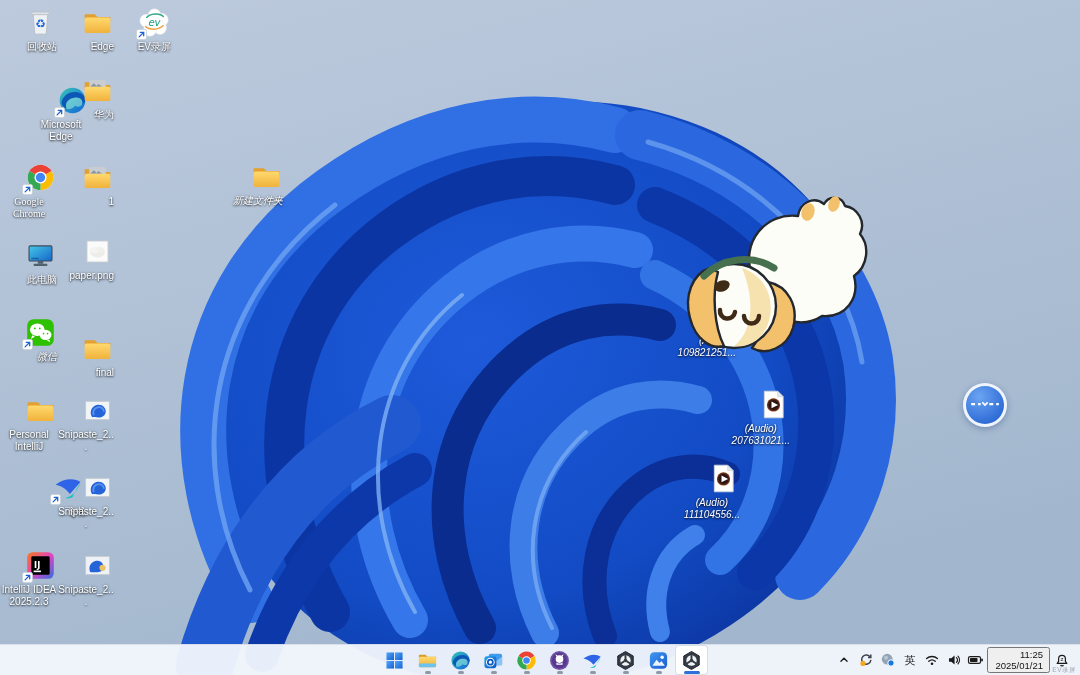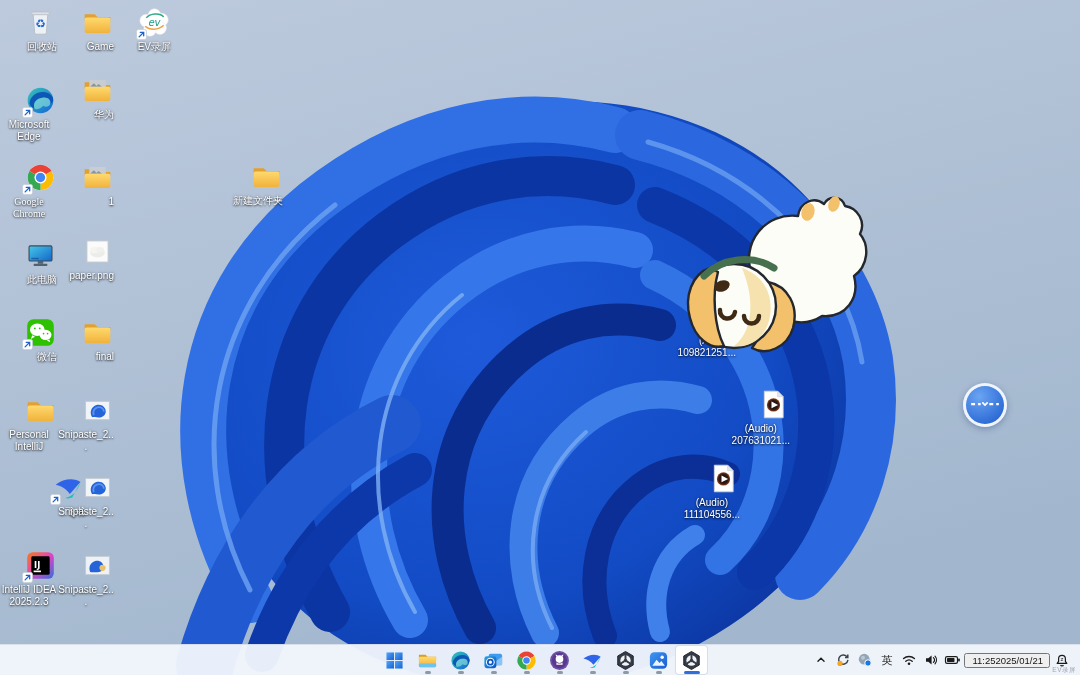--- a/index.html
+++ b/index.html
@@ -4,21 +4,21 @@
 <style>
   html,body{margin:0;padding:0;}
   body{
     width:1080px;height:675px;overflow:hidden;position:relative;
     font-family:"Liberation Sans","DejaVu Sans",sans-serif;
     background:linear-gradient(160deg,#bcc9dc 0%,#b3c4d8 40%,#a3b8cf 100%);
   }
   .wallpaper{position:absolute;inset:0;z-index:0;}
   
   .dicon{position:absolute;width:56px;display:flex;flex-direction:column;align-items:flex-end;gap:2px;z-index:2;cursor:default;}
-  .dicon.free{width:66px;}
+  .dicon.free{width:66px;font-style:italic;}
   .dicon-img{width:33px;height:33px;position:relative;flex:none;}
   .dicon-svg{width:33px;height:33px;display:block;}
   .sc-arrow{position:absolute;left:-2px;bottom:-1px;width:11px;height:11px;}
   .dicon-label{
     font-size:10px;line-height:12px;color:#fff;text-align:center;max-width:64px;
     text-shadow:0 1px 2px rgba(0,0,0,.75),0 0 3px rgba(0,0,0,.4);
     word-break:break-word;white-space:pre-line;
   }
   
   .sticker{position:absolute;left:682px;top:190px;width:192px;height:170px;z-index:5;}
@@ -42,21 +42,21 @@
     display:flex;align-items:center;justify-content:center;position:relative;border-radius:4px;
   }
   .tbtn.active{background:rgba(255,255,255,.95);box-shadow:inset 0 0 0 1px rgba(140,160,185,.35);}
   .tbtn-svg{width:23px;height:23px;display:block;}
   .indicator{position:absolute;bottom:1px;left:50%;transform:translateX(-50%);border-radius:2px;}
   .indicator.run{width:6px;height:3px;background:#8d99a6;}
   .indicator.act{width:16px;height:3px;background:#2f6fdc;}
   .tray{position:absolute;right:0;top:0;height:100%;display:flex;align-items:center;gap:1px;padding-right:8px;}
   .tray-btn{display:flex;align-items:center;justify-content:center;height:26px;min-width:21px;border-radius:4px;background:transparent;border:none;padding:0 1px;}
   .tray-ime{font-size:11px;color:#1b1b1b;padding:0 3px;}
-  .clock{display:flex;flex-direction:row;align-items:flex-end;justify-content:center;font-size:9.5px;line-height:11px;color:#141414;padding:0 5px 0 6px;}
+  .clock{display:flex;flex-direction:column;align-items:flex-end;justify-content:center;font-size:9.5px;line-height:11px;color:#141414;padding:0 5px 0 6px;}
   .watermark{position:absolute;right:4px;bottom:0px;font-size:6.5px;color:rgba(90,100,115,.55);letter-spacing:.5px;z-index:11;}
 </style>
 </head>
 <body>
 
 <svg class="wallpaper" viewBox="0 0 1080 675" preserveAspectRatio="none" aria-hidden="true">
   <defs>
     <linearGradient id="gSky" x1="0" y1="0" x2="0.4" y2="1">
       <stop offset="0" stop-color="#bdcadd"></stop>
         <stop offset="1" stop-color="#a2b7ce"></stop>
@@ -305,35 +305,35 @@
     </div>
     <div class="dicon-label">回收站</div>
   </div>
     <div class="dicon" style="left: 58px; top: 6px; z-index: 2;">
     <div class="dicon-img">
       <svg class="dicon-svg">
           <use href="#ic-folder"></use>
         </svg>
 
     </div>
-    <div class="dicon-label">Game</div>
+    <div class="dicon-label">Edge</div>
   </div>
     <div class="dicon" style="left: 115px; top: 6px; z-index: 2;">
     <div class="dicon-img">
       <svg class="dicon-svg">
           <use href="#ic-ev"></use>
         </svg>
       <svg class="sc-arrow" viewBox="0 0 12 12">
         <rect x="0.4" y="0.4" width="11.2" height="11.2" rx="2.4" fill="#fff" stroke="#b9c2cc" stroke-width="0.8"></rect>
         <path d="M3.4 8.6 L8.2 3.8 M4.6 3.6 h3.8 v3.8" stroke="#1e62d0" stroke-width="1.4" fill="none" stroke-linecap="round"></path>
       </svg>
     </div>
     <div class="dicon-label">EV录屏</div>
   </div>
-    <div class="dicon" style="left: 1px; top: 83.5px; z-index: 2;">
+    <div class="dicon" style="left: 1px; top: 83.5px; z-index: 2; padding-left: 32px;">
     <div class="dicon-img">
       <svg class="dicon-svg">
           <use href="#ic-edge"></use>
         </svg>
       <svg class="sc-arrow" viewBox="0 0 12 12">
         <rect x="0.4" y="0.4" width="11.2" height="11.2" rx="2.4" fill="#fff" stroke="#b9c2cc" stroke-width="0.8"></rect>
         <path d="M3.4 8.6 L8.2 3.8 M4.6 3.6 h3.8 v3.8" stroke="#1e62d0" stroke-width="1.4" fill="none" stroke-linecap="round"></path>
       </svg>
     </div>
     <div class="dicon-label">Microsoft Edge</div>
@@ -379,33 +379,33 @@
   </div>
     <div class="dicon" style="left: 58px; top: 235px; z-index: 2;">
     <div class="dicon-img">
       <svg class="dicon-svg">
           <use href="#ic-image-paper"></use>
         </svg>
 
     </div>
     <div class="dicon-label">paper.png</div>
   </div>
-    <div class="dicon" style="left: 1px; top: 316px; z-index: 2;">
+    <div class="dicon" style="left: 1px; top: 316px; z-index: 2; font-style: italic;">
     <div class="dicon-img">
       <svg class="dicon-svg">
           <use href="#ic-wechat"></use>
         </svg>
       <svg class="sc-arrow" viewBox="0 0 12 12">
         <rect x="0.4" y="0.4" width="11.2" height="11.2" rx="2.4" fill="#fff" stroke="#b9c2cc" stroke-width="0.8"></rect>
         <path d="M3.4 8.6 L8.2 3.8 M4.6 3.6 h3.8 v3.8" stroke="#1e62d0" stroke-width="1.4" fill="none" stroke-linecap="round"></path>
       </svg>
     </div>
     <div class="dicon-label">微信</div>
   </div>
-    <div class="dicon" style="left: 58px; top: 316px; z-index: 2;">
+    <div class="dicon" style="left: 58px; top: 332px; z-index: 2;">
     <div class="dicon-img">
       <svg class="dicon-svg">
           <use href="#ic-folder"></use>
         </svg>
 
     </div>
     <div class="dicon-label">final</div>
   </div>
     <div class="dicon" style="left: 1px; top: 393.5px; z-index: 2;">
     <div class="dicon-img">

